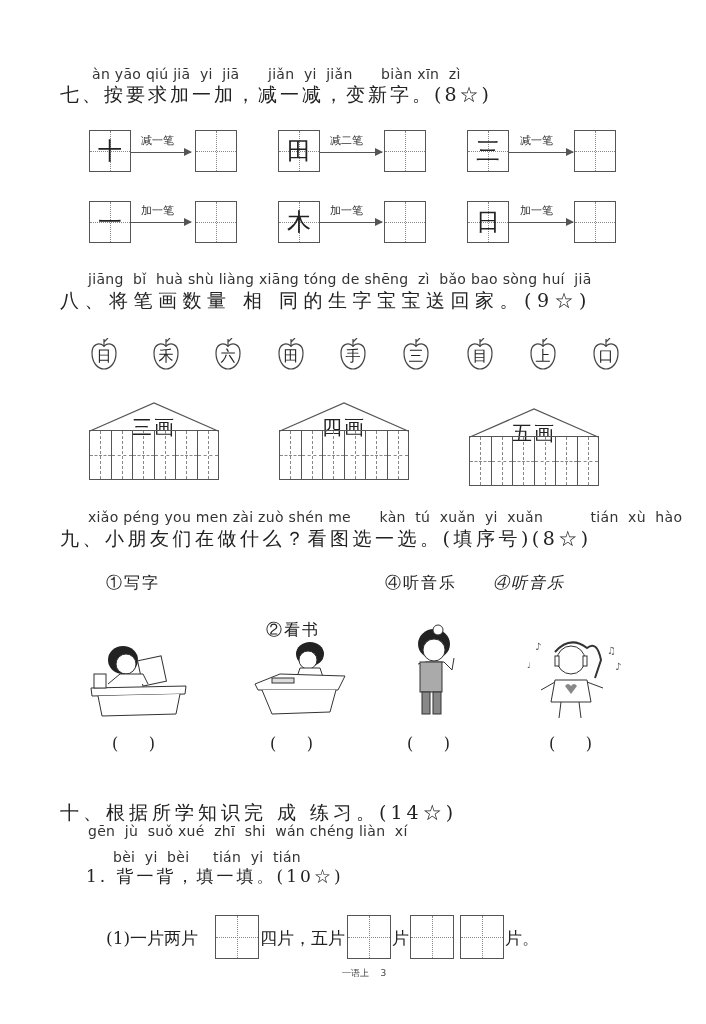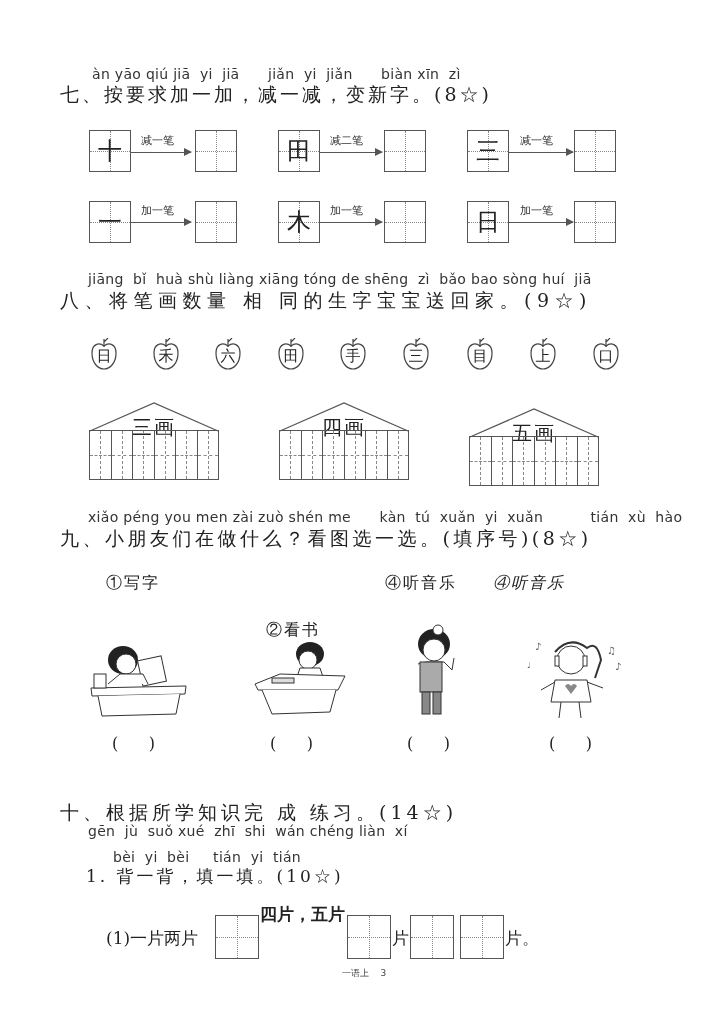--- a/index.html
+++ b/index.html
@@ -252,20 +252,20 @@
 <div class="paren" style="left:549px; top:734px;">(      )</div>
 
 <div class="pinyin" style="left:88px; top:783px;margin-top:40px;">gēn  jù  suǒ xué  zhī  shi  wán chéng liàn  xí</div>
 <div class="heading" style="left:60px; top:800px; letter-spacing:4px;text-align:center;">十、根据所学知识完 成 练习。(14☆)</div>
 
 <div class="pinyin" style="left:113px; top:849px;">bèi  yi  bèi     tián  yi  tián</div>
 <div class="sub" style="left:86px; top:865px; letter-spacing:3px;">1. 背一背，填一填。(10☆)</div>
 
 <div class="fill-text" style="left:106px; top:927px;">(1)一片两片</div>
 <div class="tzg" style="left:215px; top:915px; width:44px; height:44px;"></div>
-<div class="fill-text" style="left:260px; top:903px;font-weight:bold;">四片，五片</div>
+<div class="fill-text" style="left:260px; top:927px;">四片，五片</div>
 <div class="tzg" style="left:347px; top:915px; width:44px; height:44px;"></div>
 <div class="fill-text" style="left:392px; top:927px;">片</div>
 <div class="tzg" style="left:410px; top:915px; width:44px; height:44px;"></div>
 <div class="tzg" style="left:460px; top:915px; width:44px; height:44px;"></div>
 <div class="fill-text" style="left:505px; top:927px;">片。</div>
 
 <div class="footer" style="left:342px; top:967px;text-align:center;">一语上    3</div>
 
 </body></html>

